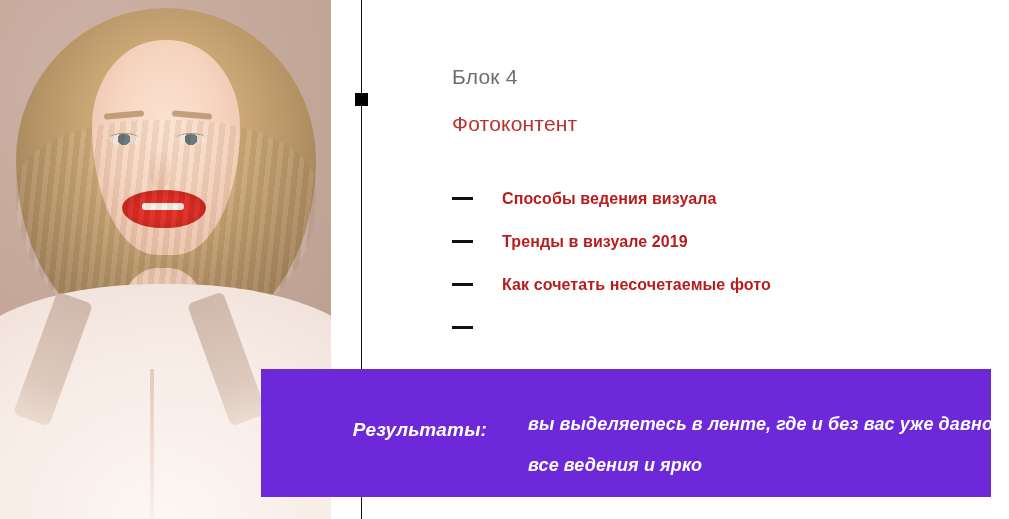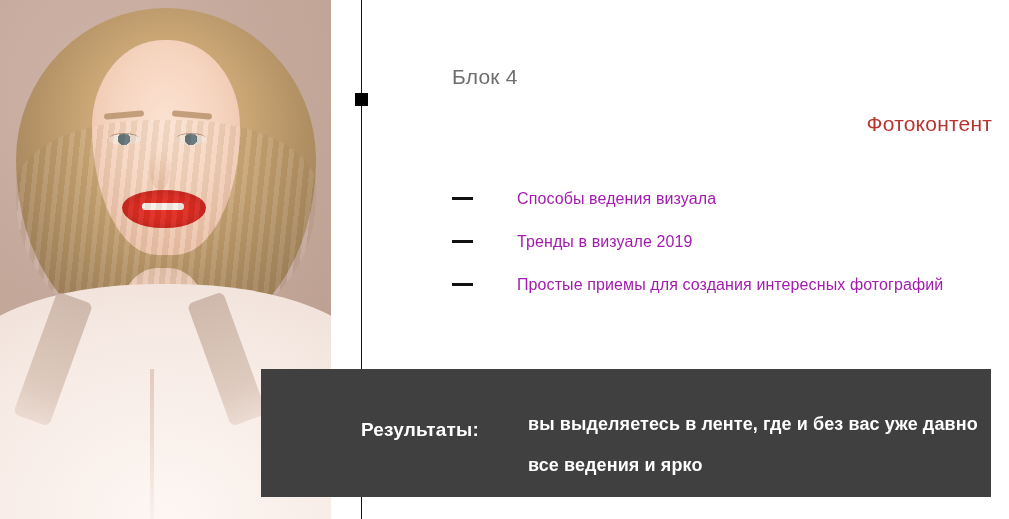--- a/index.html
+++ b/index.html
@@ -192,58 +192,59 @@
     margin: 0 0 26px 0;
     font-weight: 400;
   }
   #block-title {
     font-size: 21px;
     color: #b8342f;
     letter-spacing: .2px;
     line-height: 1;
     margin: 0;
     font-weight: 400;
-    text-align: right;
   }
 
   #topic-list {
     position: absolute;
     left: 452px;
     top: 177px;
     width: 545px;
   }
   .topic-row {
     display: flex;
     align-items: center;
     height: 43px;
   }
   .topic-dash {
     width: 21px;
     height: 3px;
     background: #111111;
     flex: 0 0 auto;
   }
   .topic-text {
-    margin-left: 44px;
+    margin-left: 29px;
     font-size: 16px;
-    color: #a21caf;
+    color: #b91c1c;
     letter-spacing: .1px;
     white-space: nowrap;
+    font-weight: bold;
   }
 
   
   #results-panel {
     position: absolute;
     left: 261px;
     top: 369px;
     width: 730px;
     height: 128px;
-    background: #404040;
+    background: #6d28d9;
     display: flex;
     align-items: center;
+    font-style: italic;
   }
   #results-label {
     position: absolute;
     left: 49px;
     top: 50px;
     width: 220px;
     text-align: center;
     color: #ffffff;
     font-size: 19px;
     font-weight: bold;
@@ -298,21 +299,24 @@
     <div class="topic-row">
       <span class="topic-dash"></span>
       <span class="topic-text">Способы ведения визуала</span>
     </div>
     <div class="topic-row">
       <span class="topic-dash"></span>
       <span class="topic-text">Тренды в визуале 2019</span>
     </div>
     <div class="topic-row">
       <span class="topic-dash"></span>
-      <span class="topic-text">Простые приемы для создания интересных фотографий</span>
+      <span class="topic-text">Как сочетать несочетаемые фото</span>
+    </div>
+    <div class="topic-row">
+      <span class="topic-dash"></span>
     </div>
   </div>
 
   <div id="results-panel">
     <div id="results-label">Результаты:</div>
     <div id="results-text">
       <span class="results-line">вы выделяетесь в ленте, где и без вас уже давно</span>
       <span class="results-line">все ведения и ярко</span>
     </div>
   </div>

